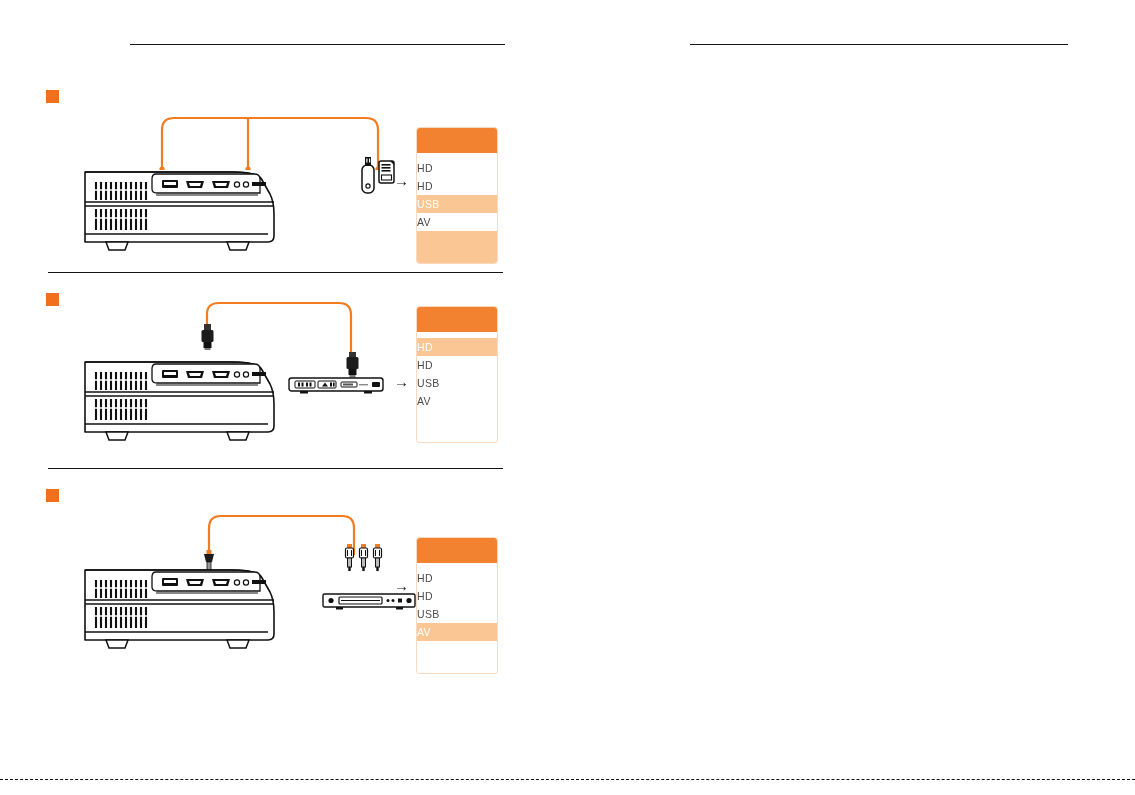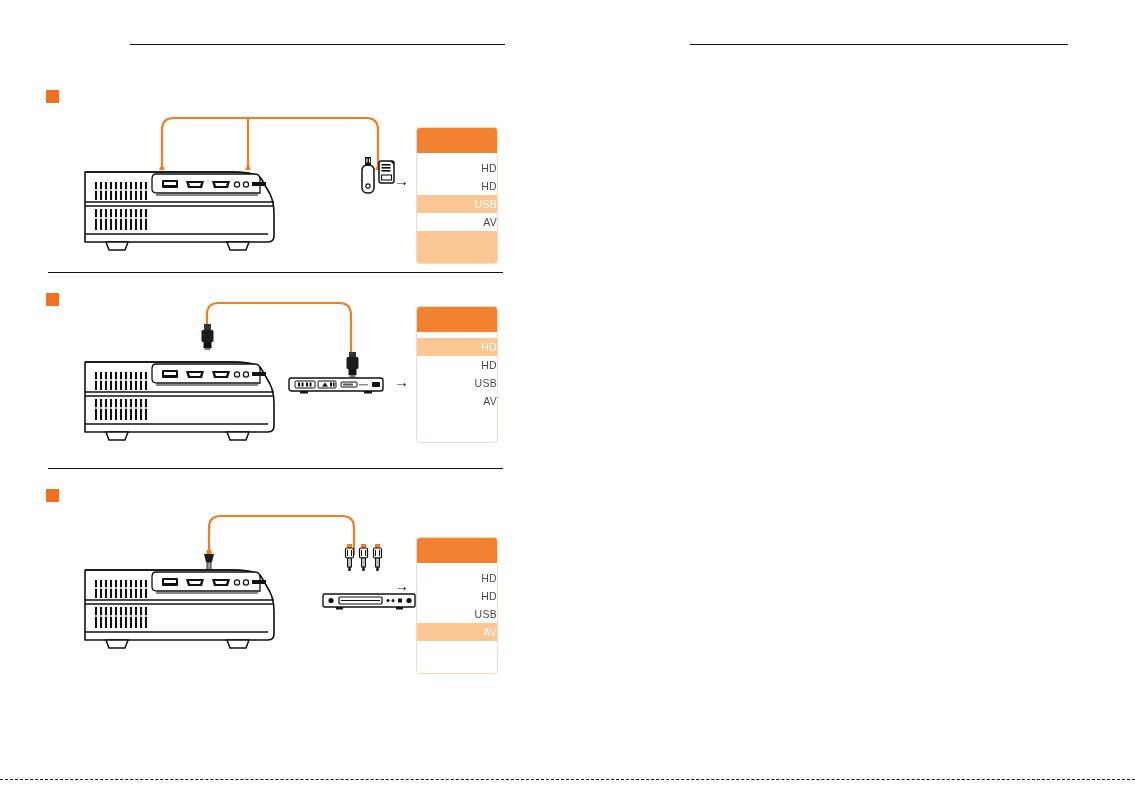--- a/index.html
+++ b/index.html
@@ -100,21 +100,21 @@
   }
   .menu-foot {
     height: 32px;
     background: #FAC694;
   }
   .menu-foot.plain { background: #ffffff; }
 
   .menu-row {
     height: 18px;
     line-height: 18px;
-    text-align: right;
+    text-align: left;
     font-size: 10.5px;
     color: #4a4a4a;
     background: #ffffff;
     letter-spacing: 0.3px;
   }
   .menu-row.active {
     background: #FAC694;
     color: #ffffff;
   }
   .menu-pad { height: 6px; background: #ffffff; }

